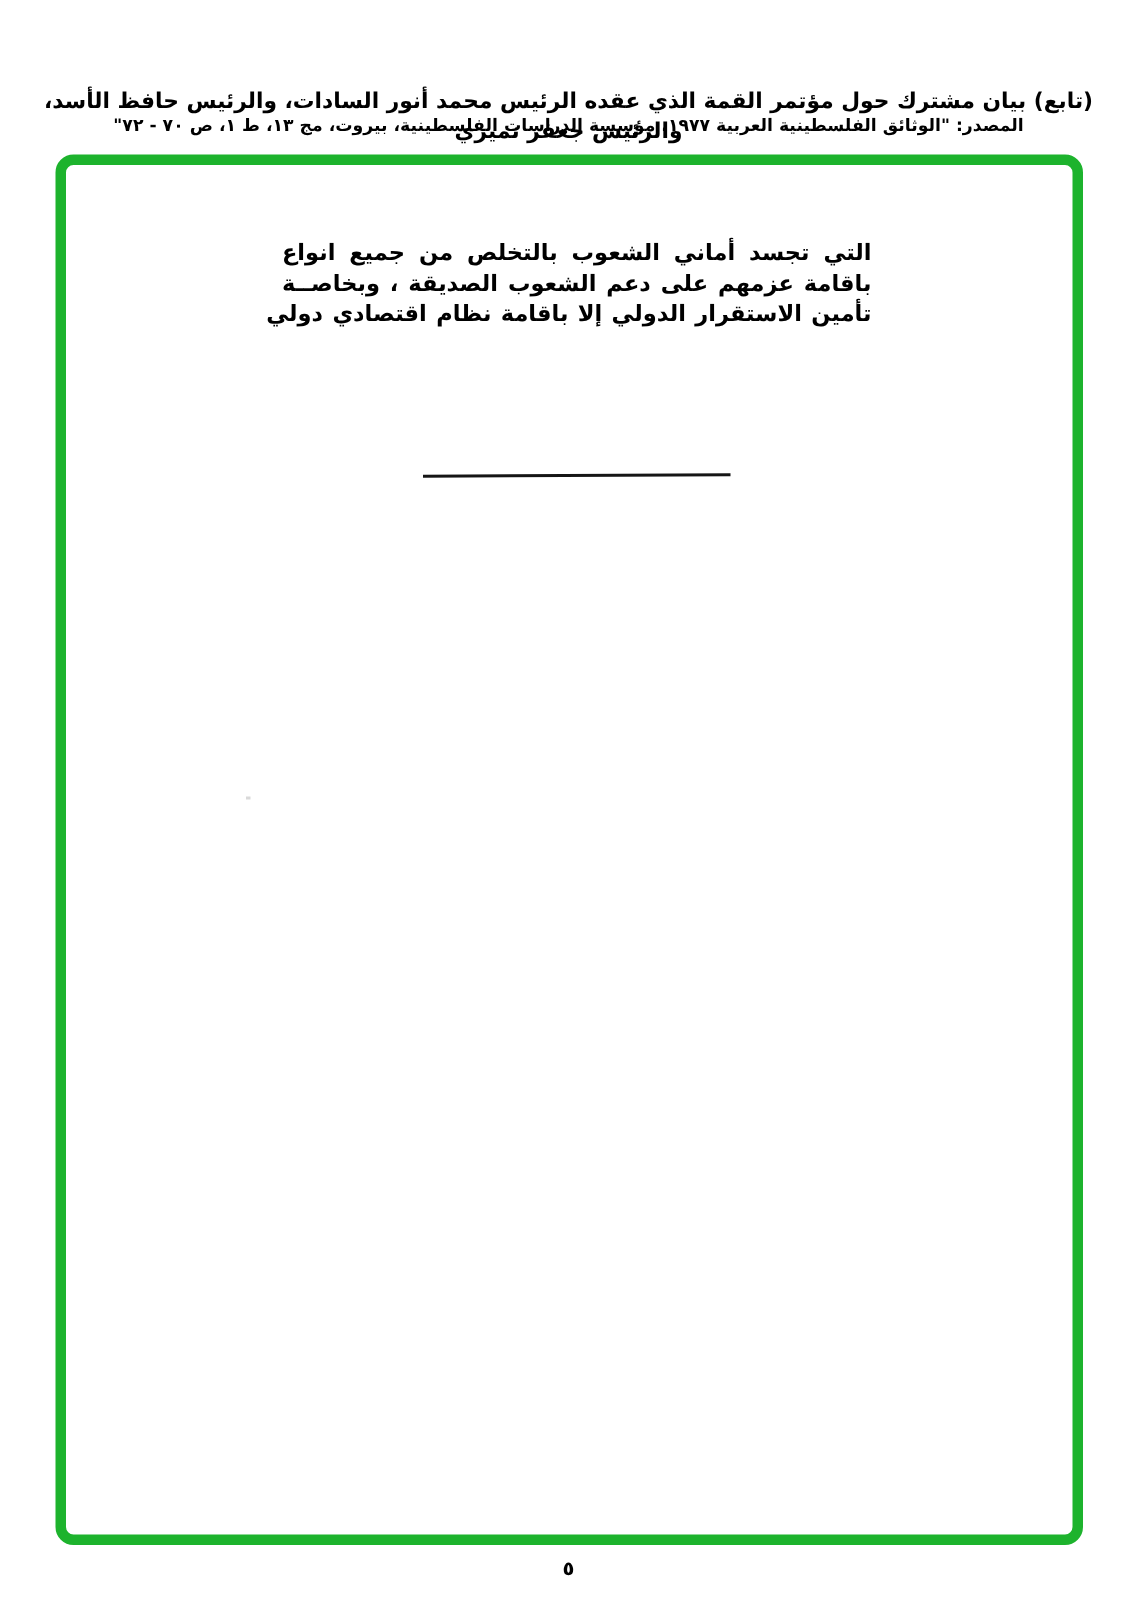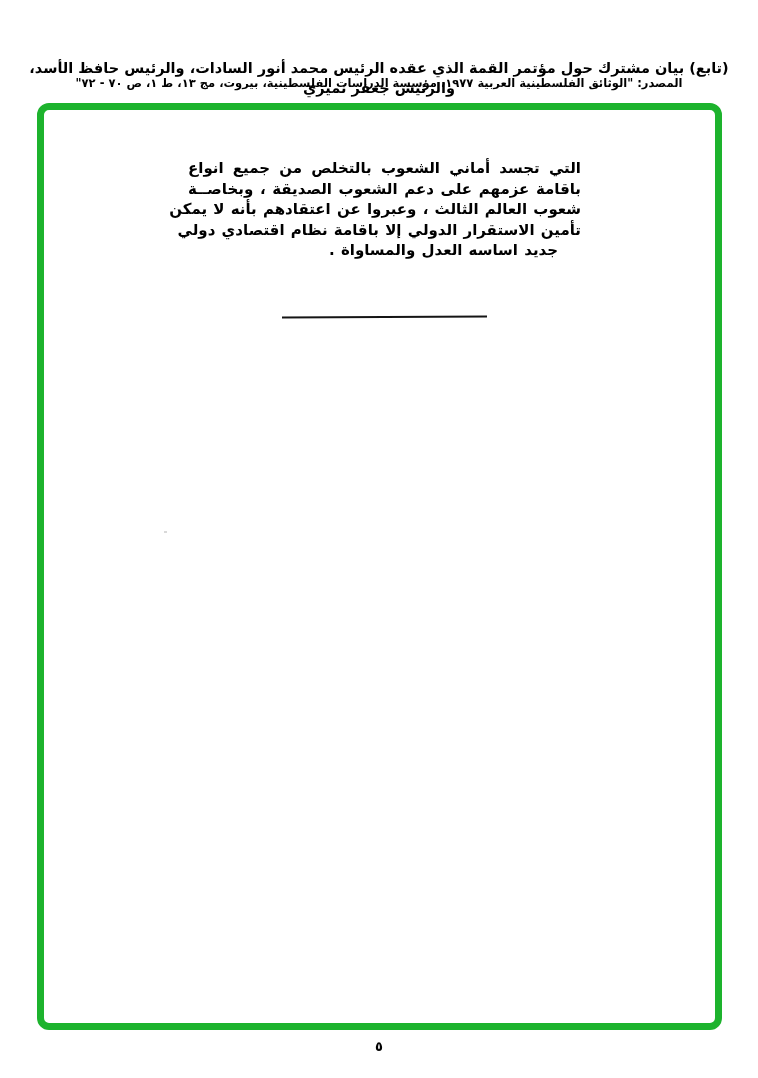--- a/index.html
+++ b/index.html
@@ -121,22 +121,20 @@
 
 <div class="doc-header">(تابع) بيان مشترك حول مؤتمر القمة الذي عقده الرئيس محمد أنور السادات، والرئيس حافظ الأسد، والرئيس جعفر نميري</div>
 
 <div class="doc-source">المصدر:  "الوثائق الفلسطينية العربية ١٩٧٧، مؤسسة الدراسات الفلسطينية، بيروت، مج ١٣، ط ١، ص ٧٠ - ٧٢"</div>
 
 <div class="green-frame"></div>
 
 <div class="paragraph">
   <div class="pline">التي تجسد أماني الشعوب بالتخلص من جميع انواع</div>
   <div class="pline">باقامة عزمهم على دعم الشعوب الصديقة ، وبخاصــة</div>
-  <div class="pline">شعوب العالم الثالث ، وعبروا عن اعتقادهم بأنه لا يمكن</div>
   <div class="pline">تأمين الاستقرار الدولي إلا باقامة نظام اقتصادي دولي</div>
-  <div class="pline last">جديد اساسه العدل والمساواة .</div>
 </div>
 
 <div class="end-divider"></div>
 
 <div class="speck"></div>
 
 <div class="page-number">٥</div>
 
 </body></html>

